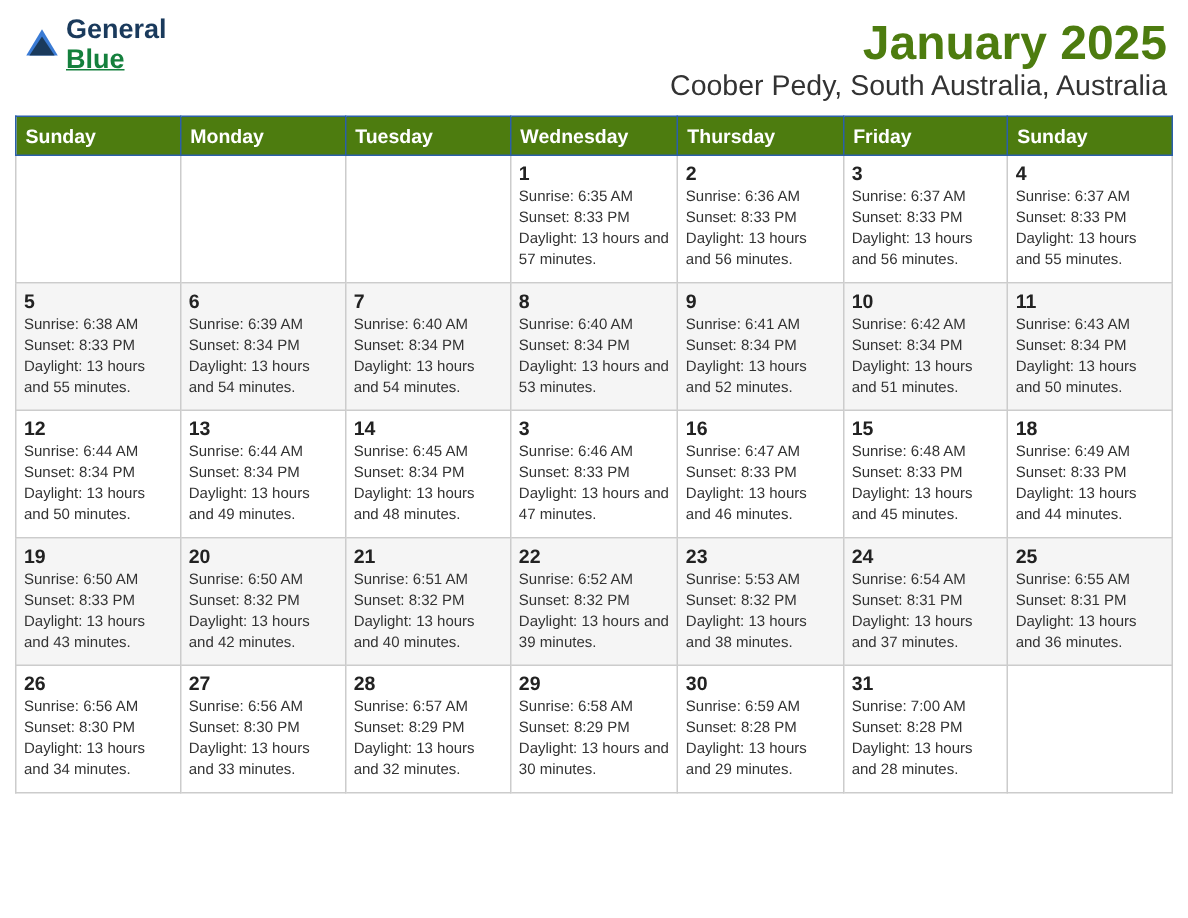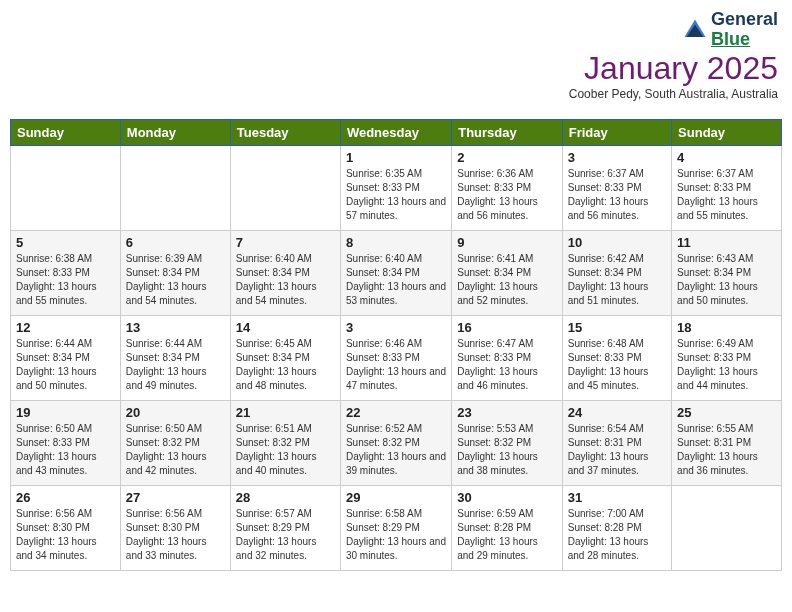--- a/index.html
+++ b/index.html
@@ -5,25 +5,24 @@
     * { box-sizing: border-box; margin: 0; padding: 0; }
     body {
       font-family: Arial, sans-serif;
       background: #fff;
       width: 792px;
       min-height: 612px;
       padding: 10px;
     }
     .header {
       display: flex;
-      align-items: flex-end;
+      align-items: flex-start;
       justify-content: space-between;
-      margin-bottom: 18px;
+      margin-bottom: 8px;
       padding: 0 4px;
-      flex-direction: column;
     }
     .logo {
       display: flex;
       align-items: center;
       gap: 2px;
     }
     .logo-text {
       font-size: 18px;
       font-weight: bold;
       color: #1a3a5c;
@@ -35,25 +34,25 @@
     }
     .logo-icon {
       width: 28px;
       height: 28px;
     }
     .title-block {
       text-align: right;
     }
     .month-title {
       font-size: 32px;
-      font-weight: normal;
-      color: #701a75;
+      font-weight: bold;
+      color: #4d7c0f;
     }
     .location-title {
-      font-size: 12px;
+      font-size: 19px;
       color: #333;
     }
     .calendar {
       width: 100%;
       border-collapse: collapse;
       border: 1px solid #ccc;
     }
     .calendar th {
       background: #4d7c0f;
       color: #fff;

